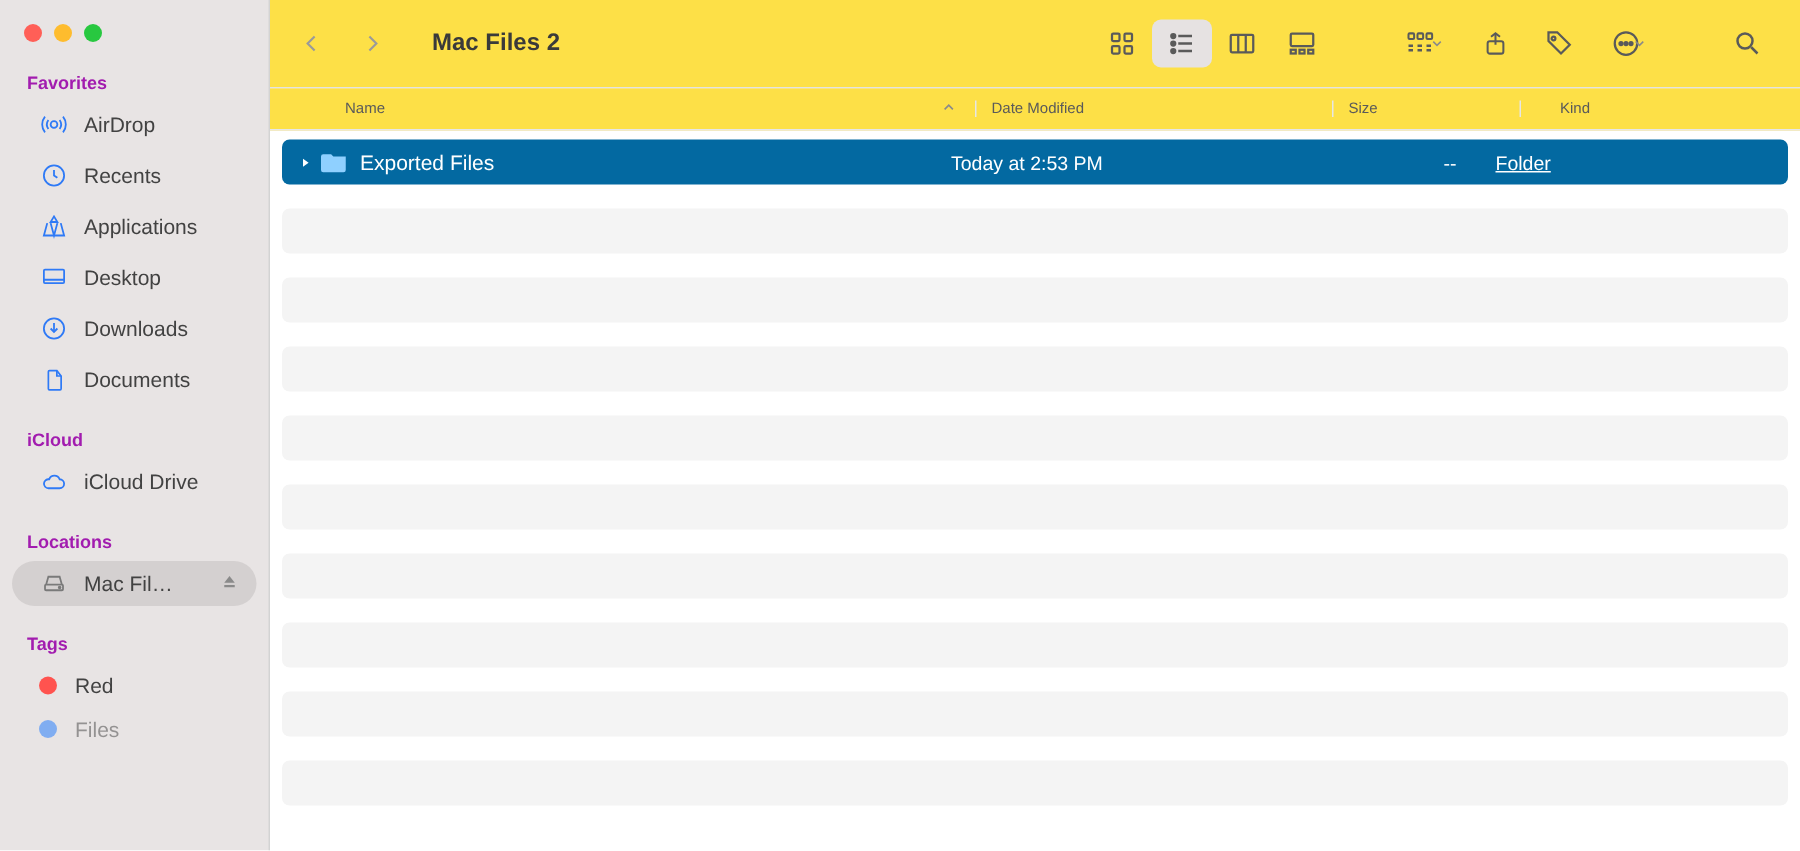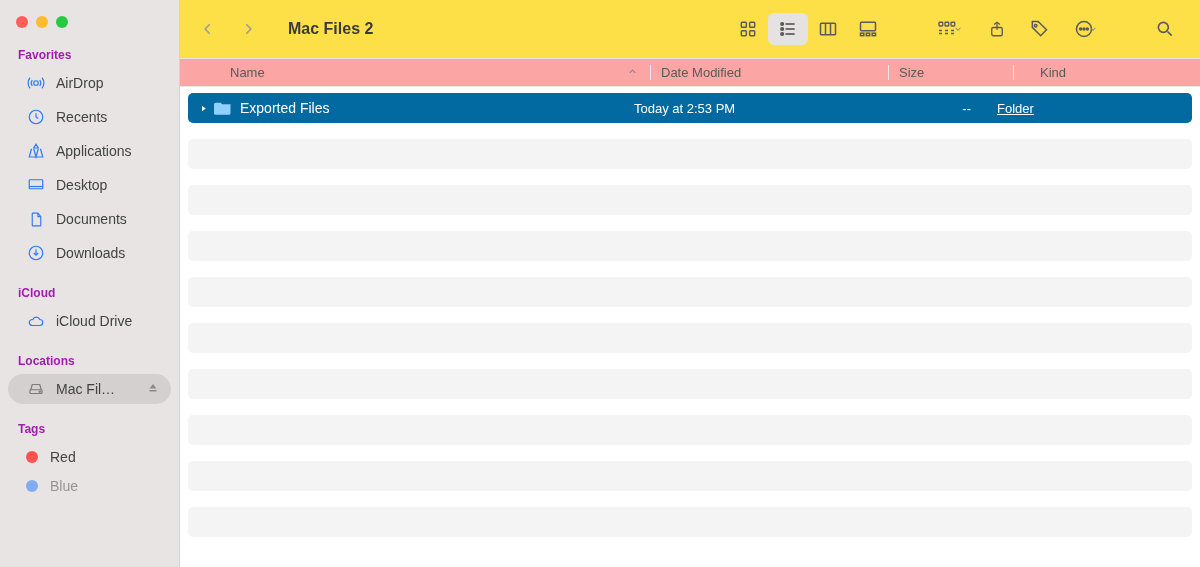--- a/index.html
+++ b/index.html
@@ -90,23 +90,23 @@
     .tbtn.active { background: #e6e2e2; }
     .tgap { width: 24px; }
     .chev-sm { color:#8a8a8a; margin-left:-6px; }
 
     
     .col-header {
       display: flex;
       height: 28px;
       align-items: center;
       border-bottom: 1px solid #e6e6e6;
-      font-size: 13px;
+      font-size: 10px;
       color: #5a5a5a;
-      background:#fca5a5;
+      background:#fde047;
     }
     .ch-name { width: 470px; padding-left: 50px; display:flex;align-items:center; }
     .ch-date { width: 238px; padding-left: 10px; border-left:1px solid #e6e6e6;}
     .ch-size { width: 125px; padding-left: 10px; border-left:1px solid #e6e6e6;}
     .ch-kind { flex: 1; padding-left: 26px; border-left:1px solid #e6e6e6;}
     .sort-caret { margin-left:auto; margin-right:12px; color:#8a8a8a;}
 
     
     .rows { flex:1; padding: 6px 8px 0; }
     .row {
@@ -181,37 +181,37 @@
         <svg width="18" height="18" viewBox="0 0 24 24" fill="none" stroke="currentColor" stroke-width="1.6">
             <rect x="3" y="5" width="18" height="12" rx="1"></rect>
             <path d="M3 14h18"></path>
           </svg>
       </span>
       <span class="label">Desktop</span>
     </div>
 
     <div class="sb-item">
       <span class="sb-icon">
+        <svg width="18" height="18" viewBox="0 0 24 24" fill="none" stroke="currentColor" stroke-width="1.6">
+            <circle cx="12" cy="12" r="9"></circle>
+            <path d="M12 7v7"></path>
+            <path d="M9 12l3 3 3-3"></path>
+          </svg>
+      </span>
+      <span class="label">Downloads</span>
+    </div>
+
+    <div class="sb-item">
+      <span class="sb-icon">
         <svg width="17" height="17" viewBox="0 0 24 24" fill="none" stroke="currentColor" stroke-width="1.6">
             <path d="M14 3H7a1 1 0 0 0-1 1v16a1 1 0 0 0 1 1h10a1 1 0 0 0 1-1V8l-4-5z"></path>
             <path d="M14 3v5h4"></path>
           </svg>
       </span>
       <span class="label">Documents</span>
-    </div>
-
-    <div class="sb-item">
-      <span class="sb-icon">
-        <svg width="18" height="18" viewBox="0 0 24 24" fill="none" stroke="currentColor" stroke-width="1.6">
-            <circle cx="12" cy="12" r="9"></circle>
-            <path d="M12 7v7"></path>
-            <path d="M9 12l3 3 3-3"></path>
-          </svg>
-      </span>
-      <span class="label">Downloads</span>
     </div>
 
     <div class="sb-section-title" style="margin-top:10px">iCloud</div>
     <div class="sb-item">
       <span class="sb-icon">
         <svg width="18" height="18" viewBox="0 0 24 24" fill="none" stroke="currentColor" stroke-width="1.6">
             <path d="M17 18H7a4 4 0 1 1 .7-7.95A5 5 0 0 1 17 10a3.5 3.5 0 0 1 0 8z"></path>
           </svg>
       </span>
       <span class="label">iCloud Drive</span>
@@ -235,21 +235,21 @@
       </span>
     </div>
 
     <div class="sb-section-title" style="margin-top:10px">Tags</div>
     <div class="sb-item">
       <span class="tag-dot" style="background:#ff534f"></span>
       <span class="label">Red</span>
     </div>
     <div class="sb-item" style="opacity:.5; height:20px; overflow:hidden;">
       <span class="tag-dot" style="background:#1b77ff"></span>
-      <span class="label">Blue</span>
+      <span class="label">Files</span>
     </div>
   </div>
 
   <div class="main">
     <div class="toolbar">
       <div class="nav-arrows">
         <div class="arr">
           <svg width="14" height="16" viewBox="0 0 24 24" fill="none" stroke="currentColor" stroke-width="2.5">
               <path d="M15 4l-8 8 8 8"></path>
             </svg>

